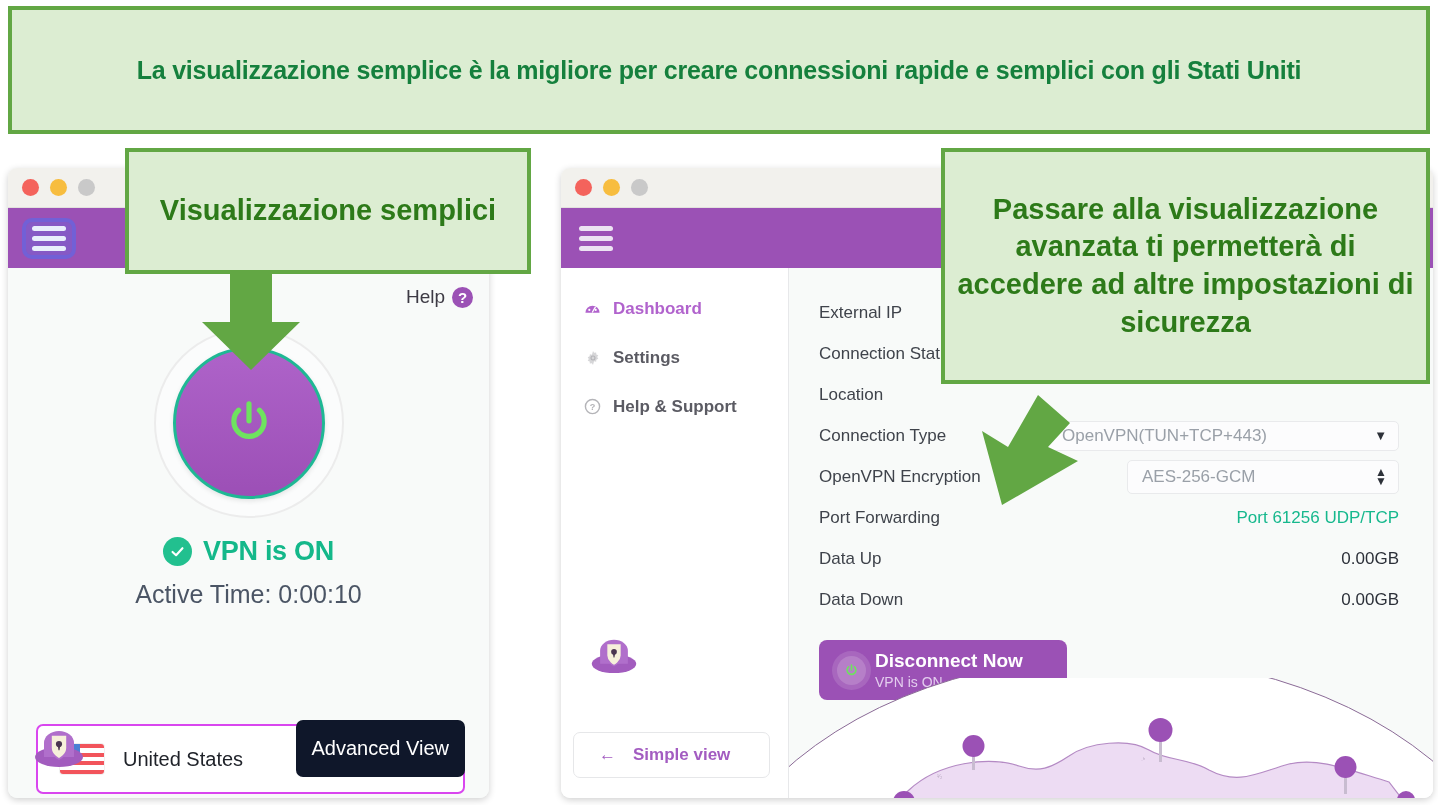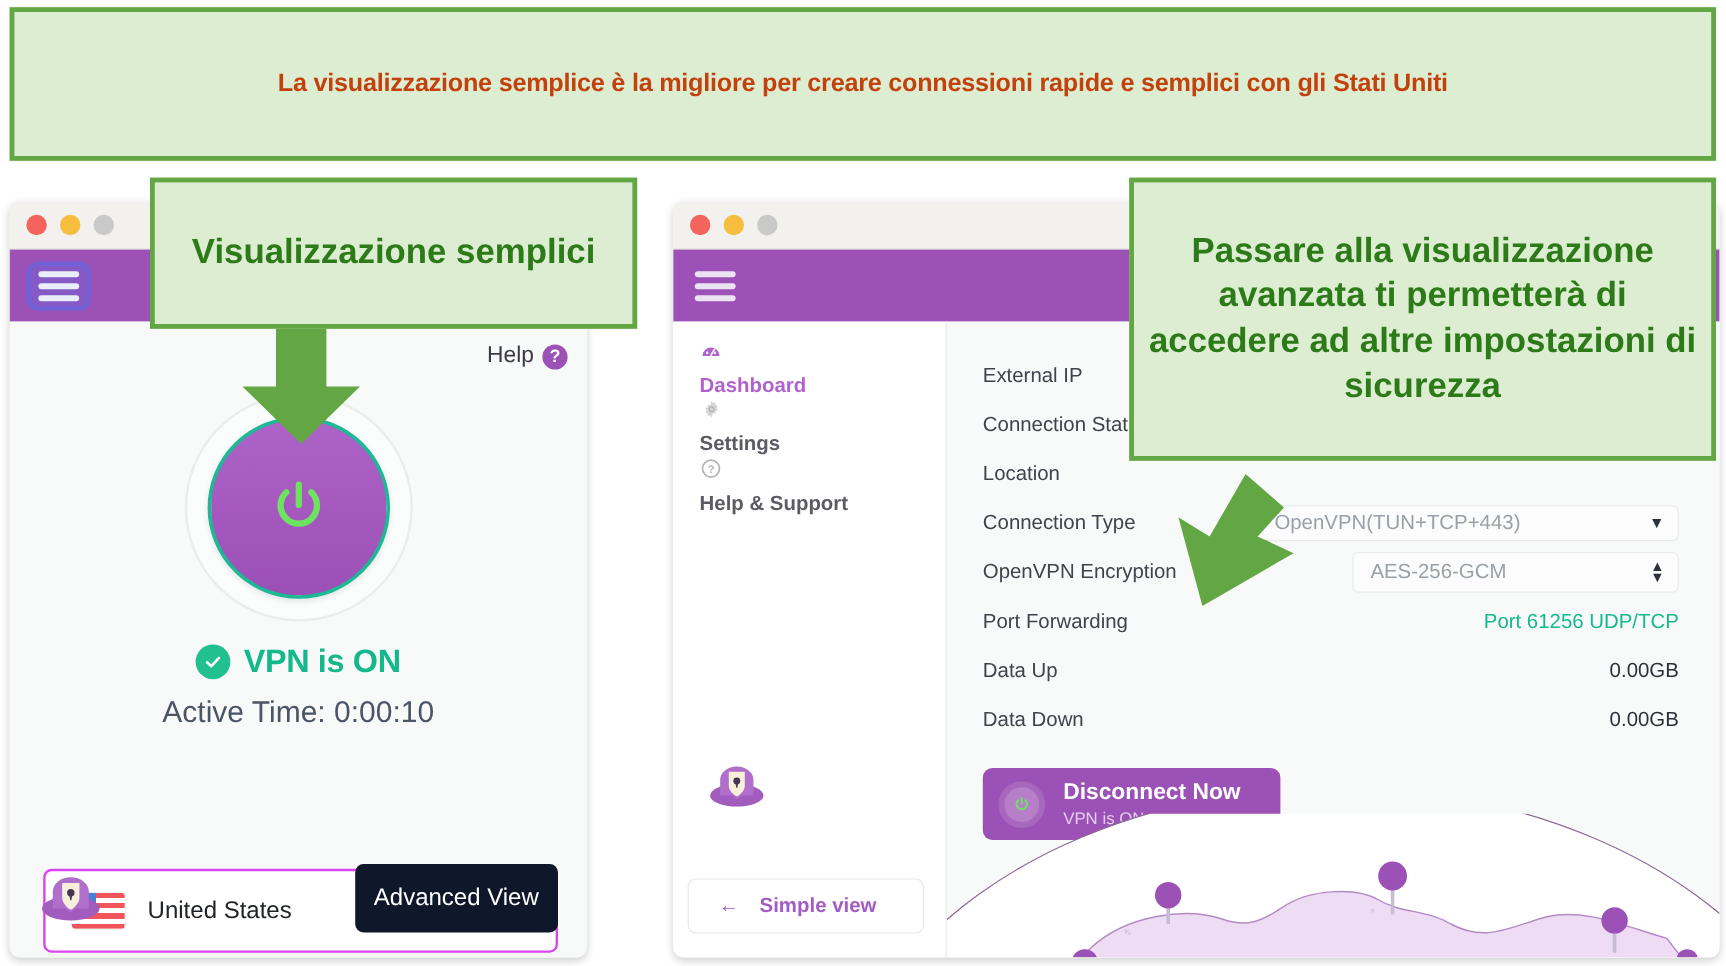--- a/index.html
+++ b/index.html
@@ -15,23 +15,23 @@
   .banner {
     position: absolute; left: 8px; top: 6px;
     width: 1422px; height: 128px;
     background: #dcedd2;
     border: 4px solid #62a744;
     display: flex; align-items: center; justify-content: center;
     text-align: center;
     padding: 0 22px;
   }
   .banner-text {
-    color: #c2410c;
+    color: #15803d;
     font-weight: bold;
-    font-size: 21px;
+    font-size: 25px;
     line-height: 1.32;
     letter-spacing: -0.2px;
   }
 
   
   .callout {
     position: absolute;
     background: #dcedd2;
     border: 4px solid #62a744;
     display: flex; align-items: center; justify-content: center;
@@ -152,23 +152,23 @@
     padding: 17px 16px; font-size: 20px; font-weight: 500;
     font-family: "Liberation Sans", sans-serif;
     cursor: pointer;
   }
 
   
   #win-right { left: 561px; top: 168px; width: 872px; height: 630px; }
   .rw-cols { display: flex; height: 530px; }
   .rw-side { width: 228px; background:#fff; border-right:1px solid #e7e8ea; position: relative; }
   .side-item {
-    display:flex; gap:11px;
+    display:flex; align-items:center; gap:11px;
     padding: 0 22px; height: 49px;
-    font-size: 17px; font-weight: bold; color: #5b5b63; flex-direction: column;
+    font-size: 17px; font-weight: bold; color: #5b5b63;
   }
   .side-item.active { color: #b163cd; }
   .side-ico { width: 19px; display:flex; align-items:center; justify-content:center; }
   .side-logo { position:absolute; left: 28px; bottom: 118px; }
   .simple-view-btn {
     position: absolute; left: 12px; right: 18px; bottom: 20px;
     height: 46px; background:#fff; border:1px solid #e6e7e9; border-radius:7px;
     display:flex; align-items:center; gap: 17px; padding-left: 25px;
     color:#a35cc1; font-size:17px; font-weight:bold;
     font-family:"Liberation Sans", sans-serif;
@@ -188,21 +188,21 @@
     display:flex; align-items:center; justify-content:space-between;
     padding: 0 11px 0 14px;
     font-size: 17px; color:#9aa0a8;
   }
   .sel.enc { width: 272px; height: 34px; }
   .tri-down { font-size: 13px; color:#2d3139; }
   .spin { display:flex; flex-direction:column; gap:2px; line-height:0.55; font-size:12px; color:#2d3139;}
   .disc-btn {
     margin-top: 20px; width: 248px; height: 60px;
     background:#9b51b5; border:none; border-radius: 8px;
-    display:flex; align-items:center; gap: 15px; padding-left: 13px;
+    display:flex; align-items:center; gap: 4px; padding-left: 13px;
     cursor:pointer;
   }
   .disc-ring {
     width: 39px; height:39px; border-radius:50%;
     background: rgba(255,255,255,0.13);
     display:flex; align-items:center; justify-content:center;
   }
   .disc-inner {
     width: 29px; height:29px; border-radius:50%;
     background: rgba(255,255,255,0.16);

